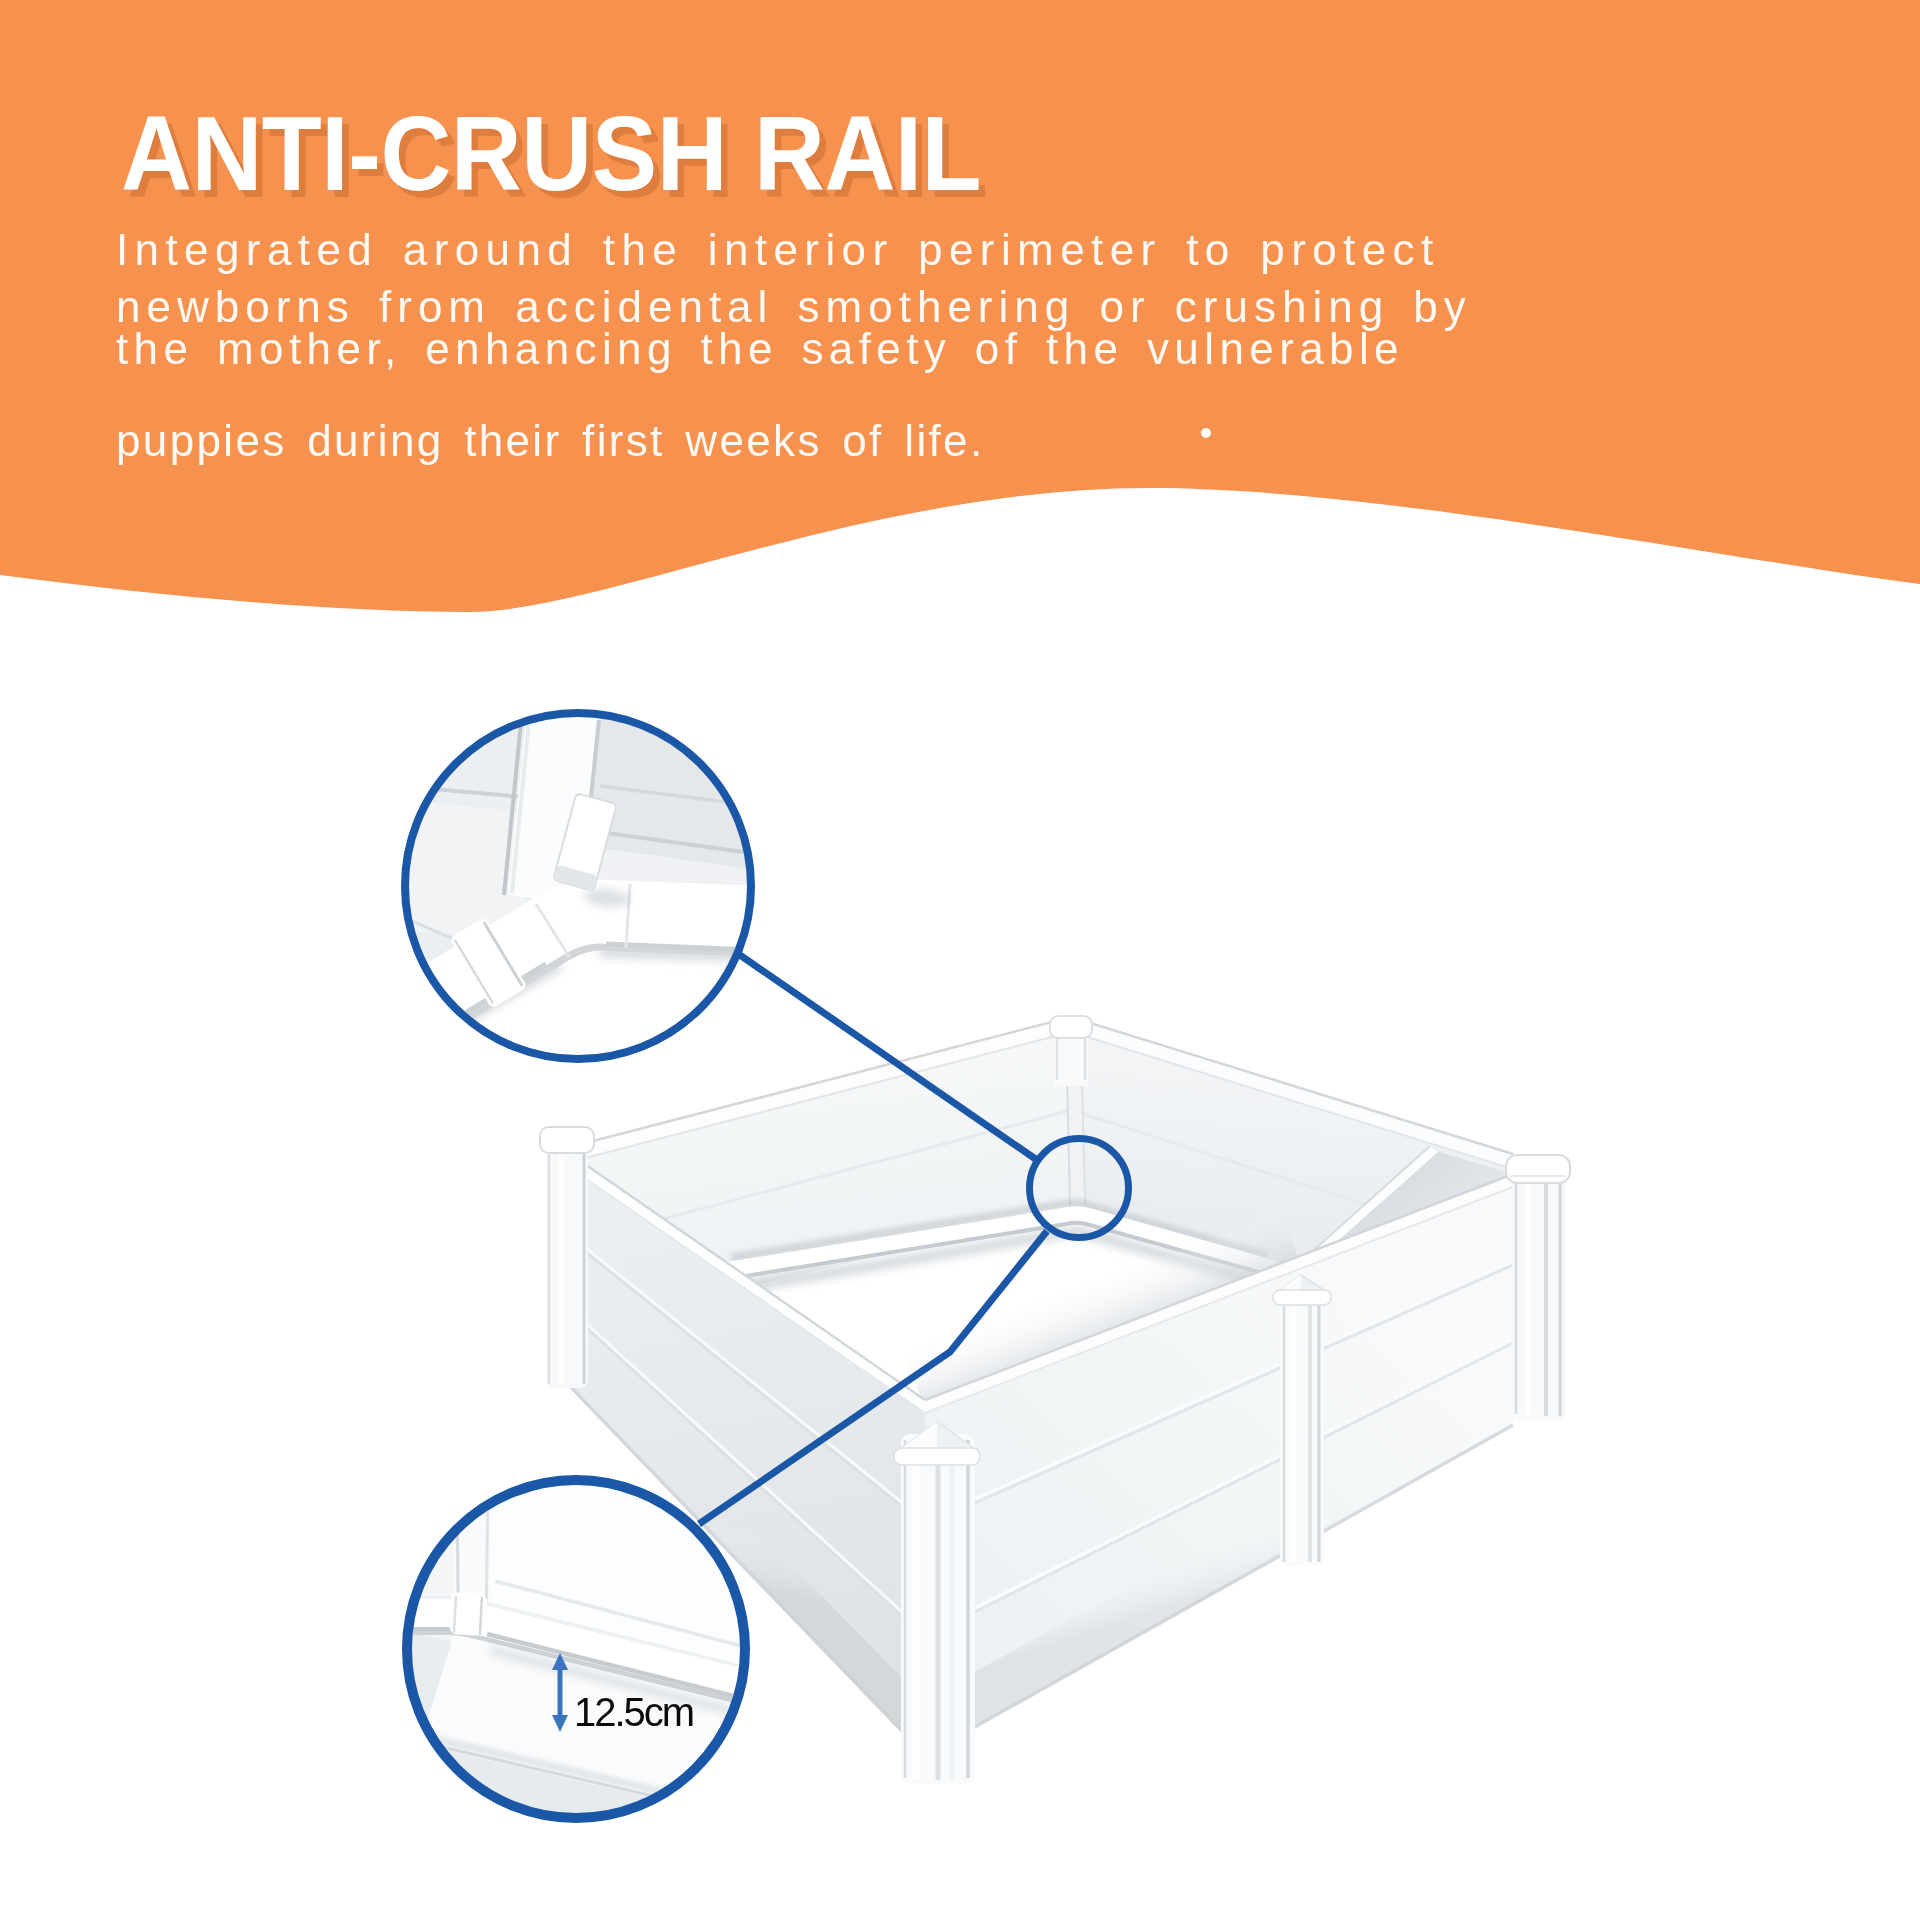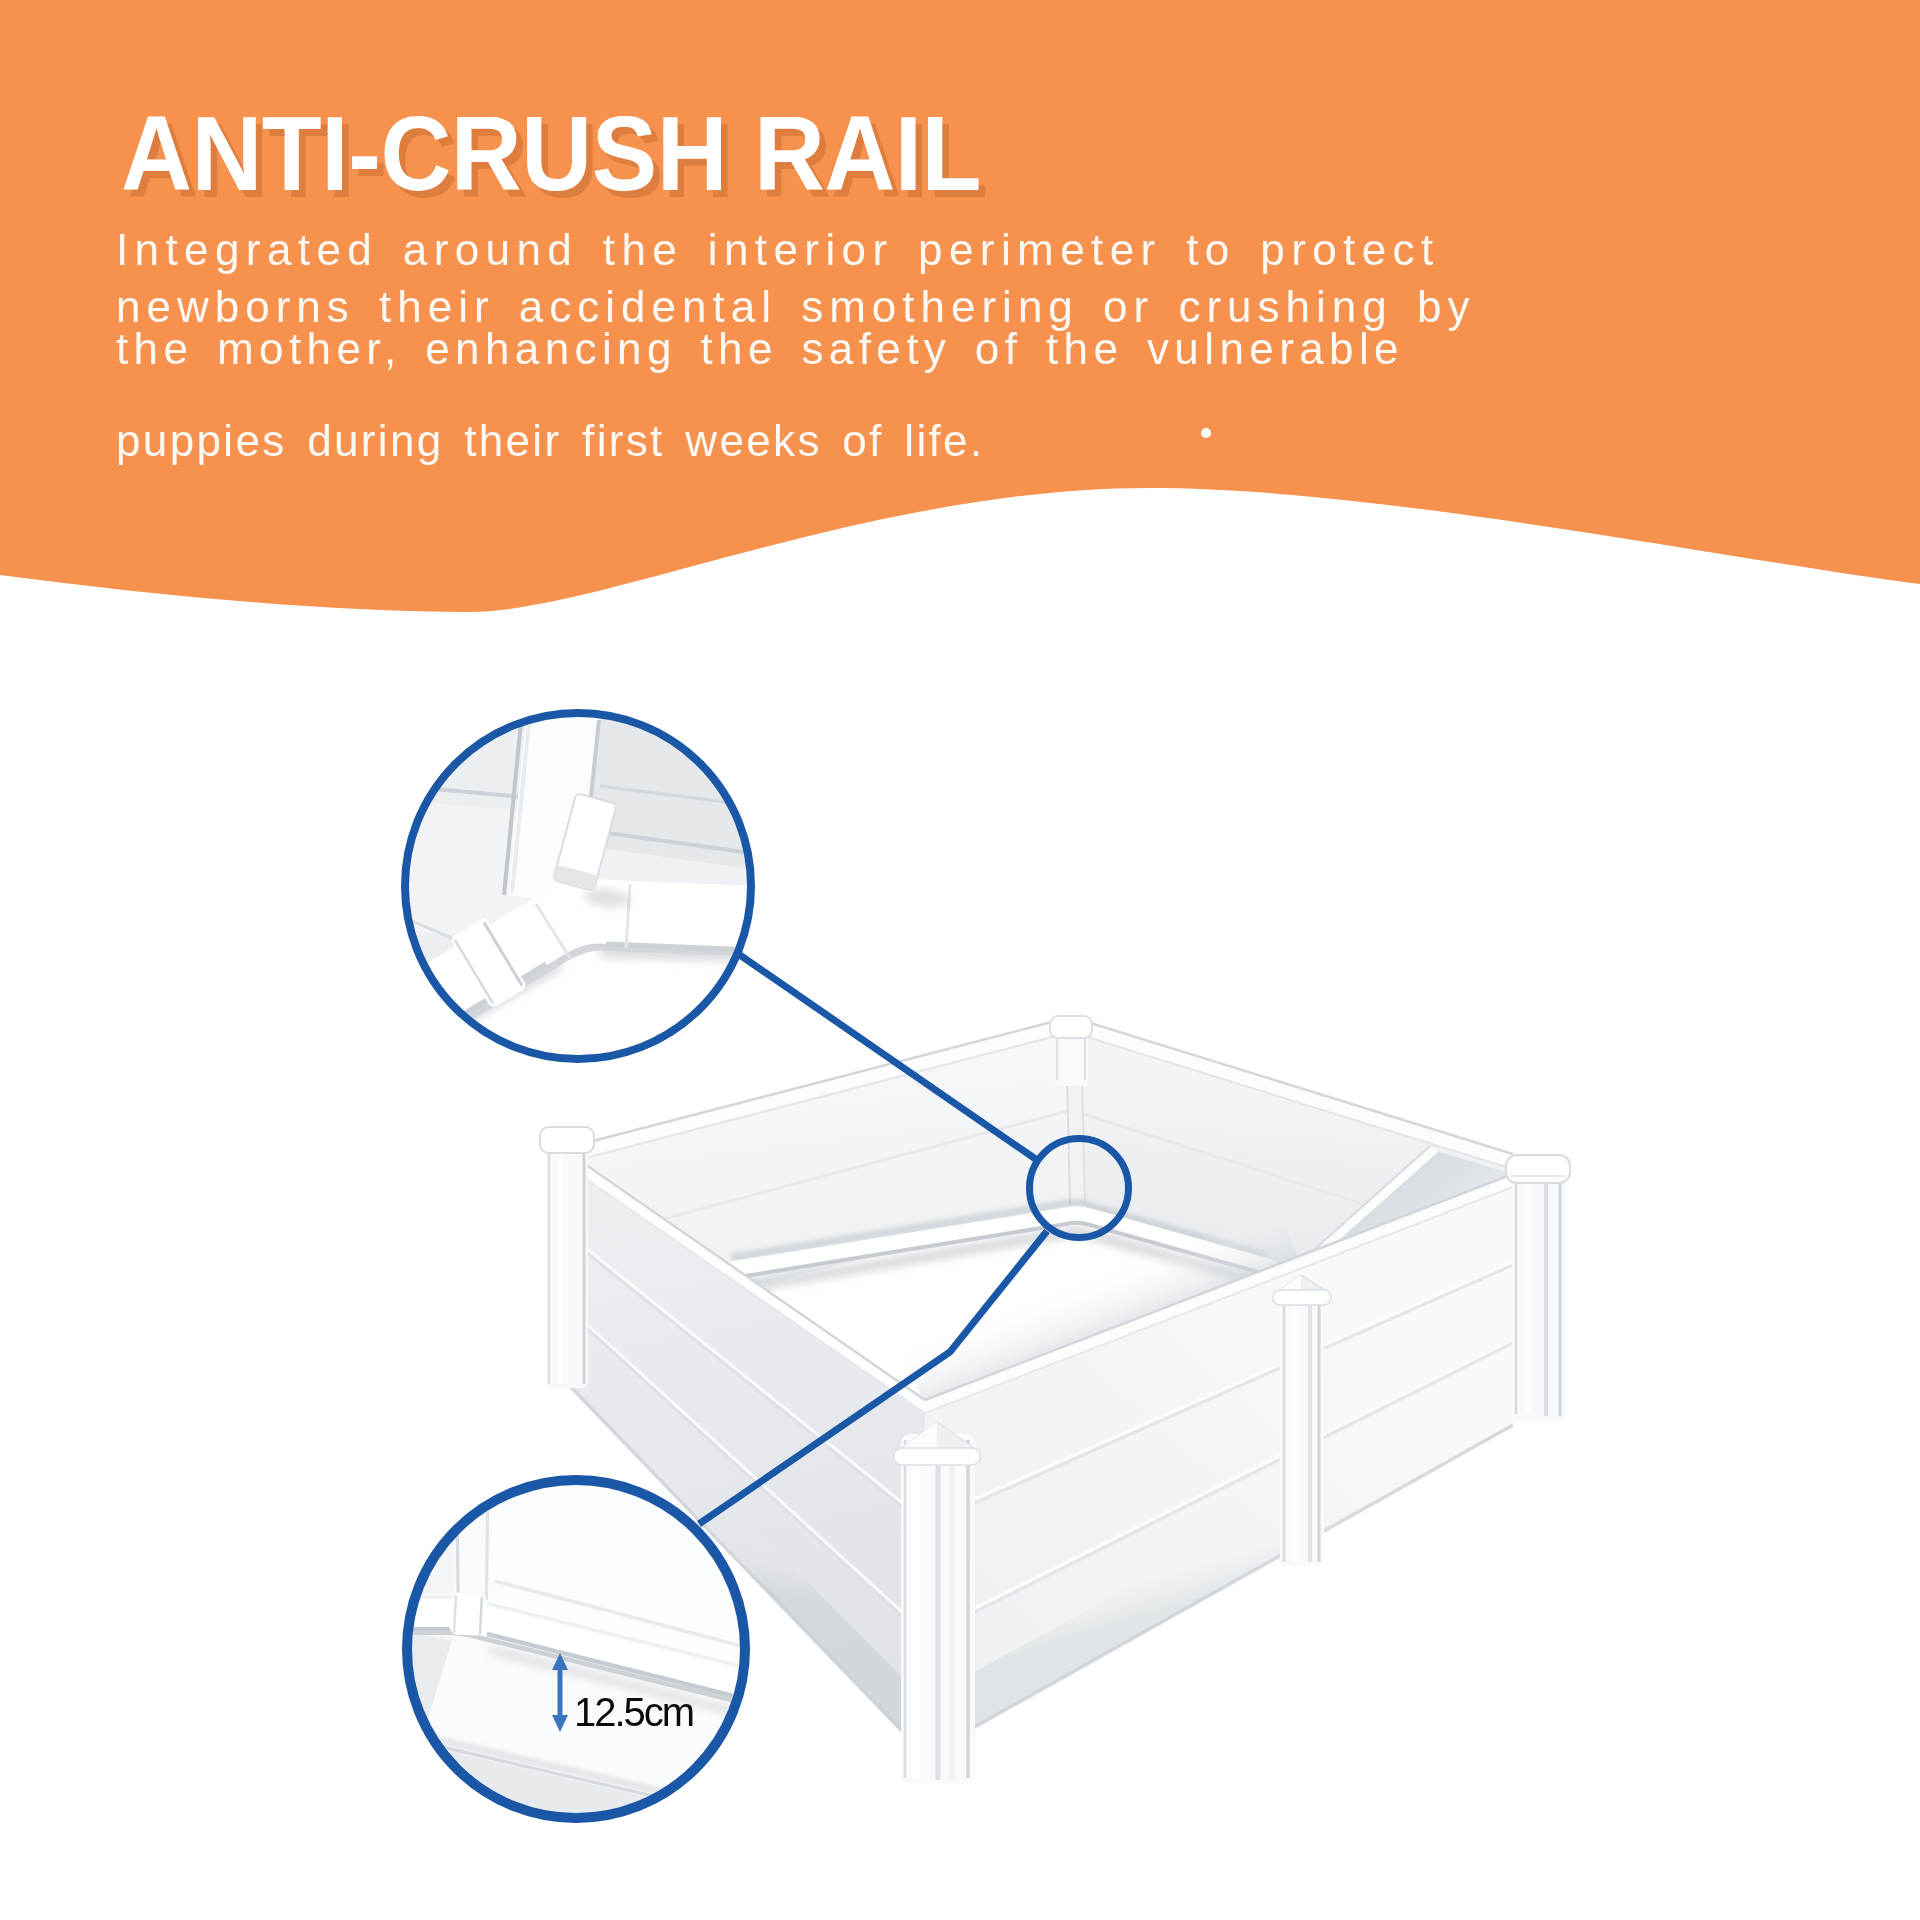--- a/index.html
+++ b/index.html
@@ -241,15 +241,15 @@
   <line x1="560" y1="1668" x2="560" y2="1717" stroke="#3a74bd" stroke-width="5"></line>
   <polygon points="560,1653 552,1670 568,1670" fill="#3a74bd"></polygon>
   <polygon points="560,1732 552,1715 568,1715" fill="#3a74bd"></polygon>
   <text x="574" y="1726" font-family="Liberation Sans, sans-serif" font-size="40" letter-spacing="-2" fill="#0b0b0c">12.5cm</text>
 </g>
 <circle cx="576" cy="1649" r="169" fill="none" stroke="#1a57a6" stroke-width="10"></circle>
 </svg>
 
 <div id="title" class="abs">ANTI-CRUSH RAIL</div>
 <div class="abs pl" style="top:221px;letter-spacing:6.4px;">Integrated around the interior perimeter to protect</div>
-<div class="abs pl" style="top:278px;letter-spacing:6.0px;">newborns their accidental smothering or crushing by</div>
+<div class="abs pl" style="top:278px;letter-spacing:6.0px;">newborns from accidental smothering or crushing by</div>
 <div class="abs pl" style="top:320px;letter-spacing:5.4px;">the mother, enhancing the safety of the vulnerable</div>
 <div class="abs pl" style="top:412px;letter-spacing:2.35px;">puppies during their first weeks of life.</div>
 
 </body></html>

